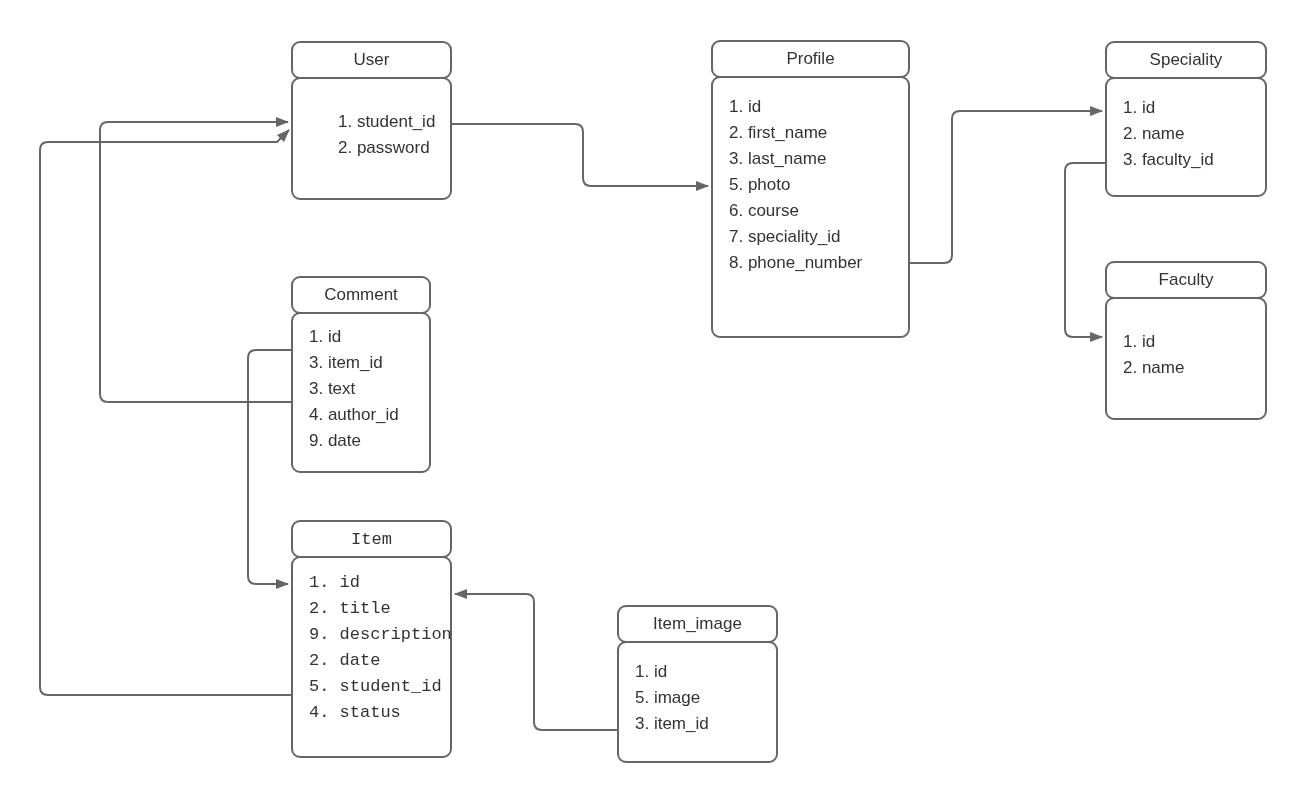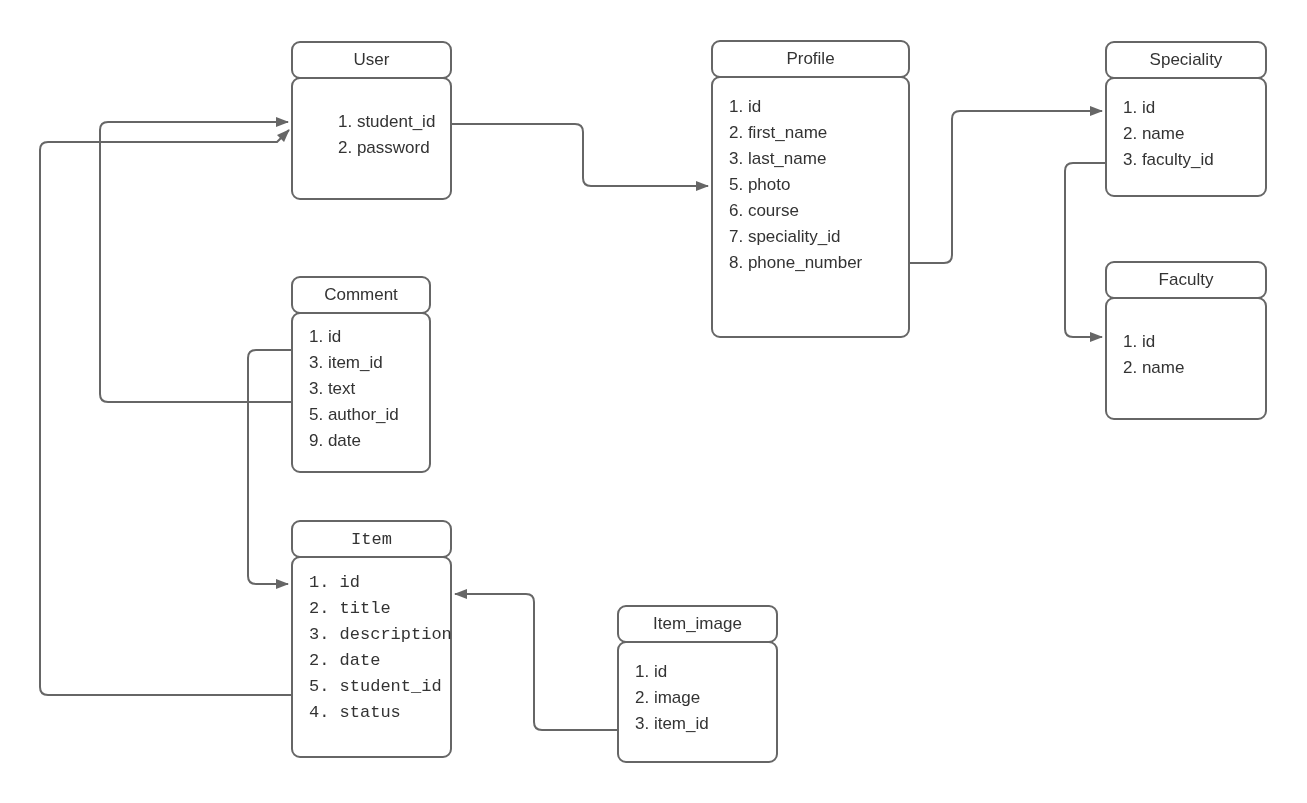--- a/index.html
+++ b/index.html
@@ -125,46 +125,46 @@
   </div>
 
   <div class="entity" id="entity-comment">
     <div class="entity-header">
       <span>Comment</span>
     </div>
     <div class="entity-body">
       <div class="field">1. id</div>
       <div class="field">3. item_id</div>
       <div class="field">3. text</div>
-      <div class="field">5. author_id</div>
+      <div class="field">4. author_id</div>
       <div class="field">9. date</div>
     </div>
   </div>
 
   <div class="entity" id="entity-item">
     <div class="entity-header">
       <span>Item</span>
     </div>
     <div class="entity-body">
       <div class="field">1. id</div>
       <div class="field">2. title</div>
-      <div class="field">3. description</div>
+      <div class="field">9. description</div>
       <div class="field">2. date</div>
       <div class="field">5. student_id</div>
       <div class="field">4. status</div>
     </div>
   </div>
 
   <div class="entity" id="entity-item-image">
     <div class="entity-header">
       <span>Item_image</span>
     </div>
     <div class="entity-body">
       <div class="field">1. id</div>
-      <div class="field">2. image</div>
+      <div class="field">5. image</div>
       <div class="field">3. item_id</div>
     </div>
   </div>
 
   <svg id="connector-layer" viewBox="0 0 1307 803" xmlns="http://www.w3.org/2000/svg">
     <defs>
       <marker id="arrowhead" markerUnits="userSpaceOnUse" markerWidth="15" markerHeight="14" refX="13" refY="6" orient="auto">
         <path d="M1,1 L14,6 L1,11 Z" fill="#666666"></path>
       </marker>
     </defs>

